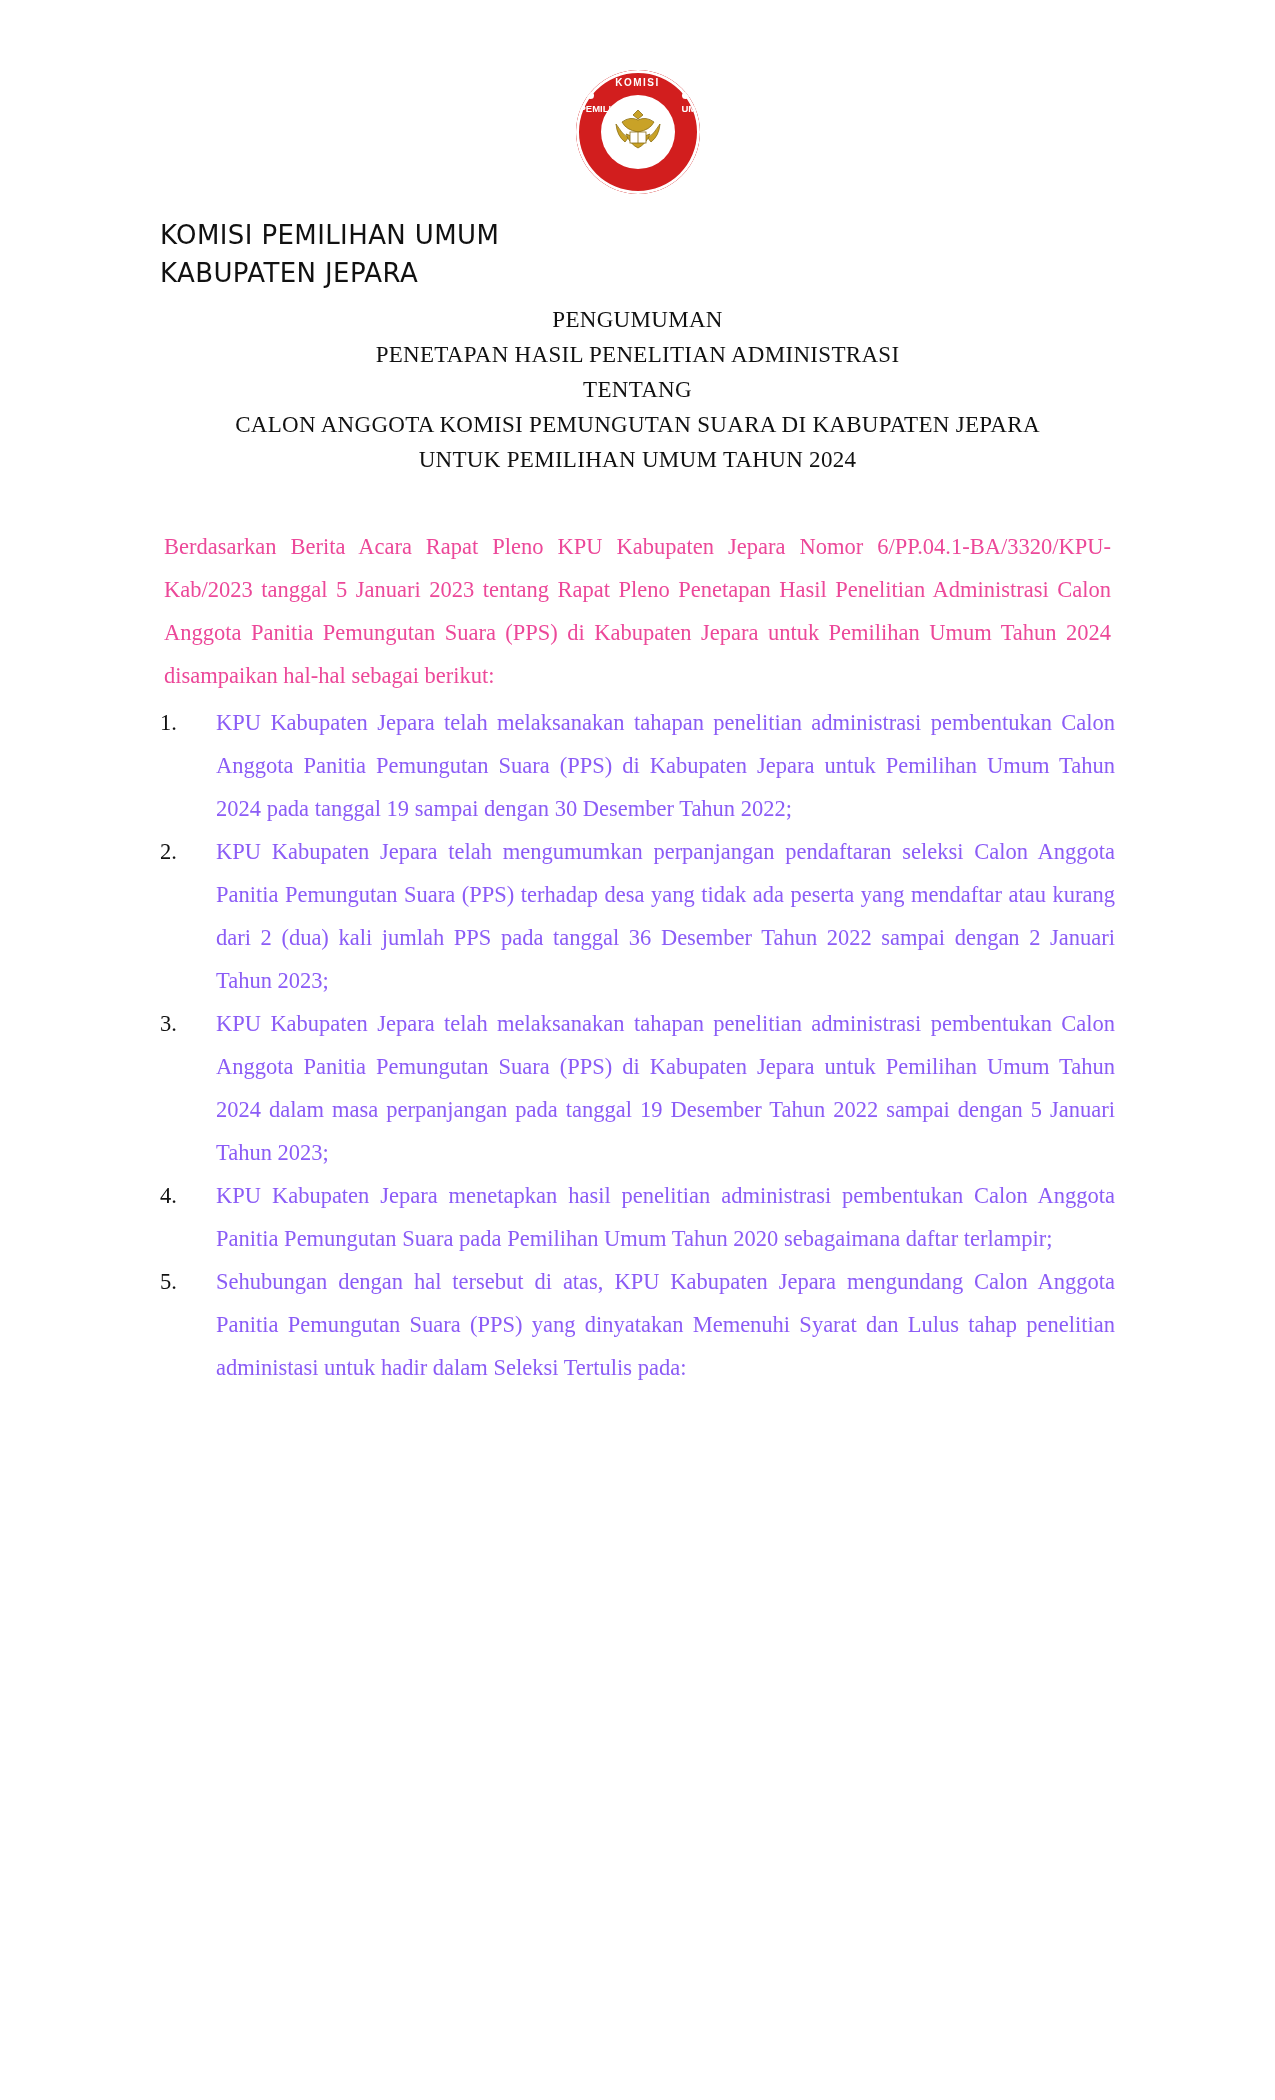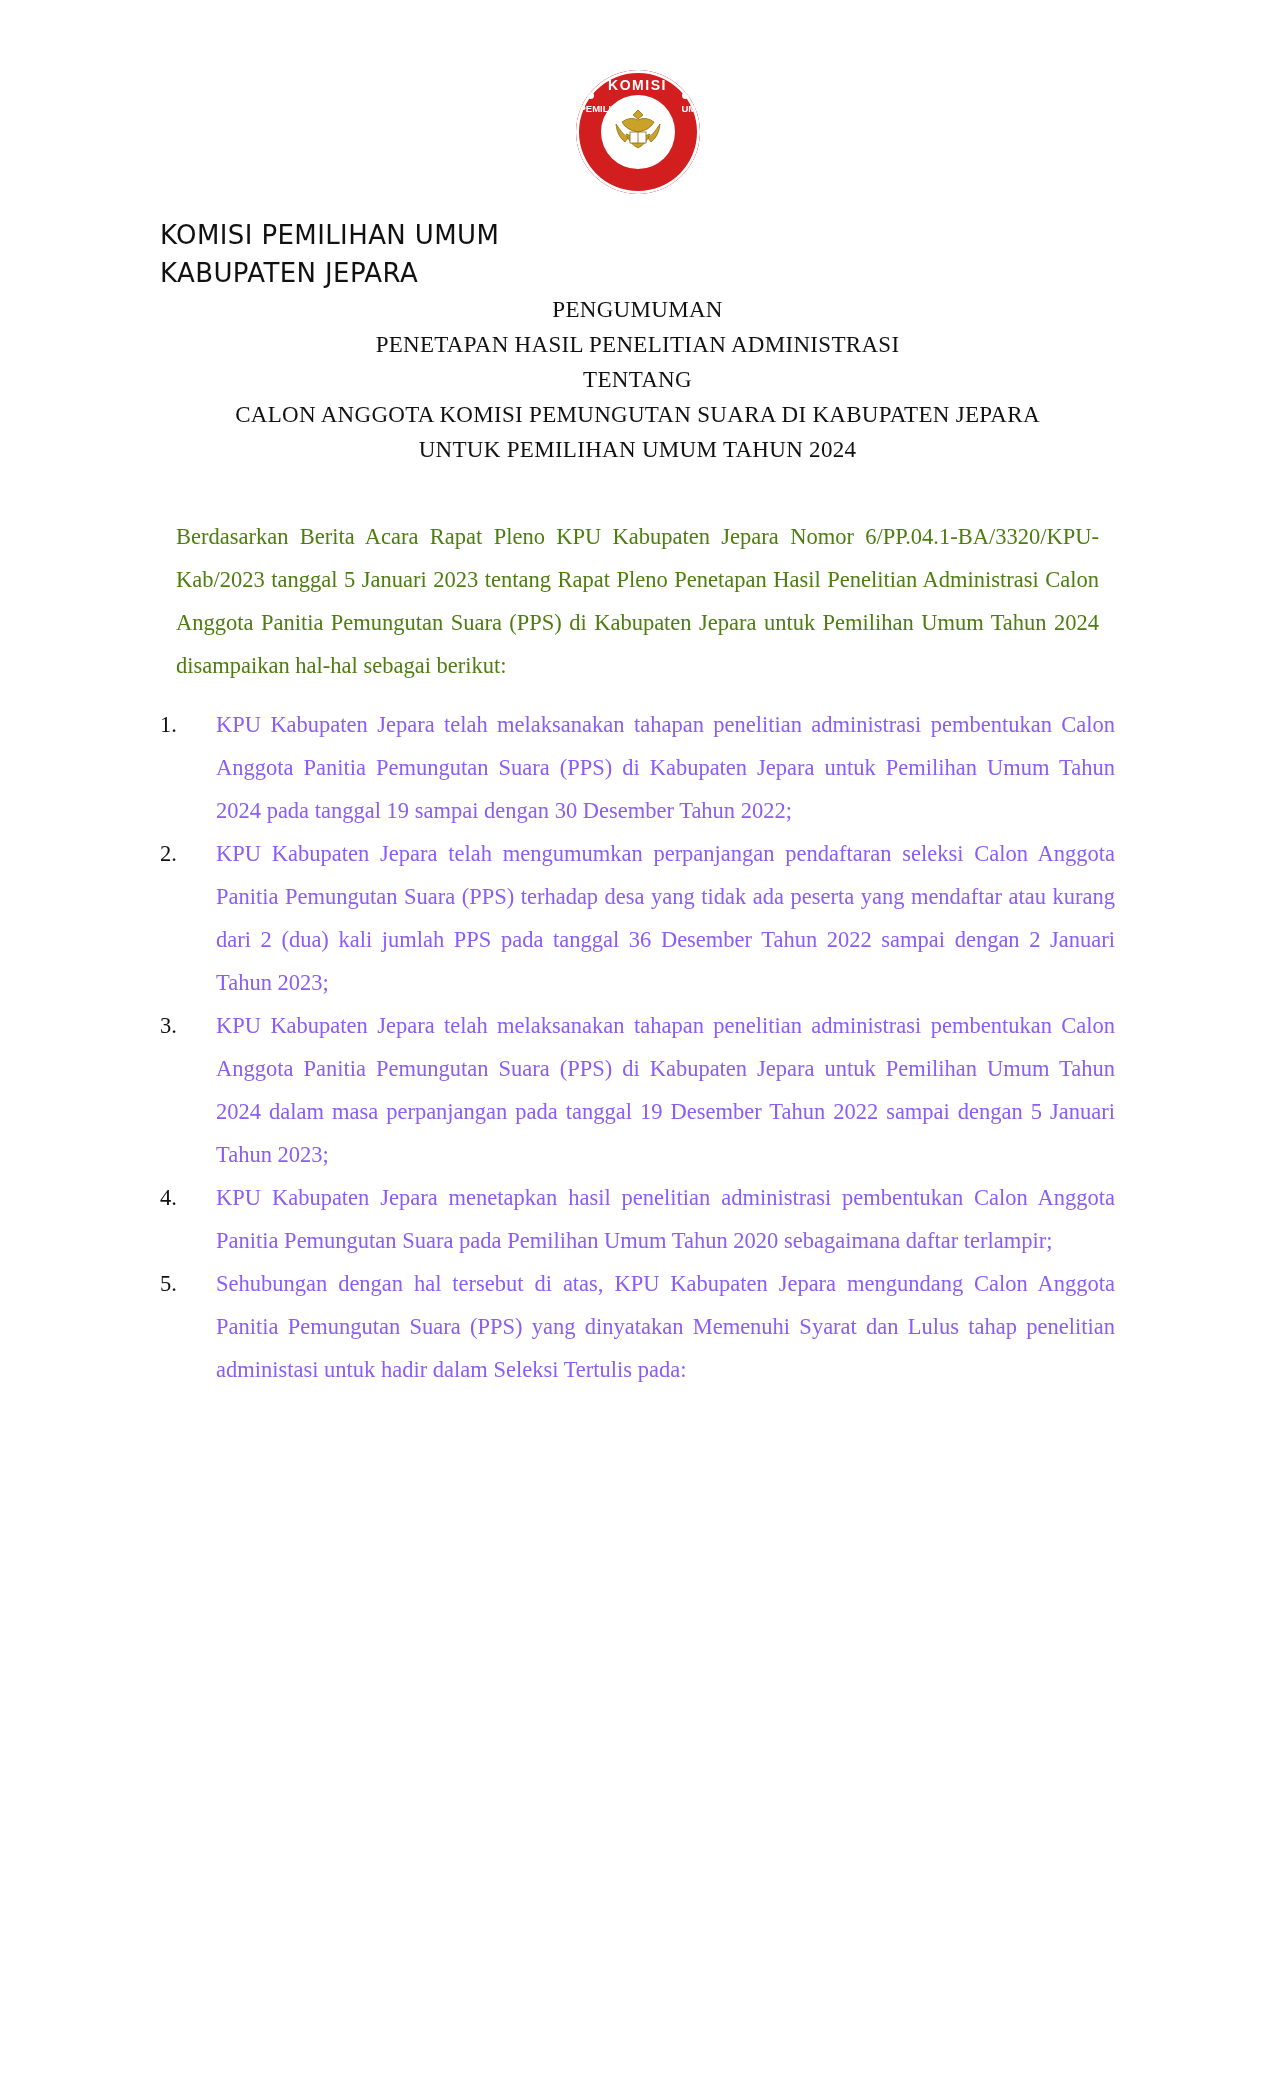--- a/index.html
+++ b/index.html
@@ -64,21 +64,21 @@
     top: 32px;
     left: 32px;
   }
   .logo .top-text {
     position: absolute;
     top: 7px;
     left: 0;
     width: 100%;
     text-align: center;
     color: #ffffff;
-    font-size: 14px;
+    font-size: 10px;
     font-weight: bold;
     letter-spacing: 1.5px;
     font-family: "Liberation Sans", sans-serif;
   }
   .logo .left-text, .logo .right-text {
     position: absolute;
     top: 34px;
     color: #ffffff;
     font-size: 9.5px;
     font-weight: bold;
@@ -109,33 +109,34 @@
   }
   .head-sub {
     text-align: center;
     font-family: "Liberation Serif", serif;
     font-size: 23px;
     line-height: 35px;
     color: #111;
     letter-spacing: 0.3px;
   }
   .head-block {
+    margin-top: 10px;
   }
 
   
   .body-block {
     margin-top: 48px;
   }
   p.para {
-    margin: 16px;
+    margin: 4px;
     text-align: justify;
     text-justify: inter-word;
     font-size: 22.5px;
     line-height: 43px;
-    color: #4d7c0f;
+    color: #ec4899;
   }
   ol.items {
     margin: 0;
     padding: 0;
     list-style: none;
   }
   ol.items li {
     display: flex;
     align-items: flex-start;
     margin: 0;

